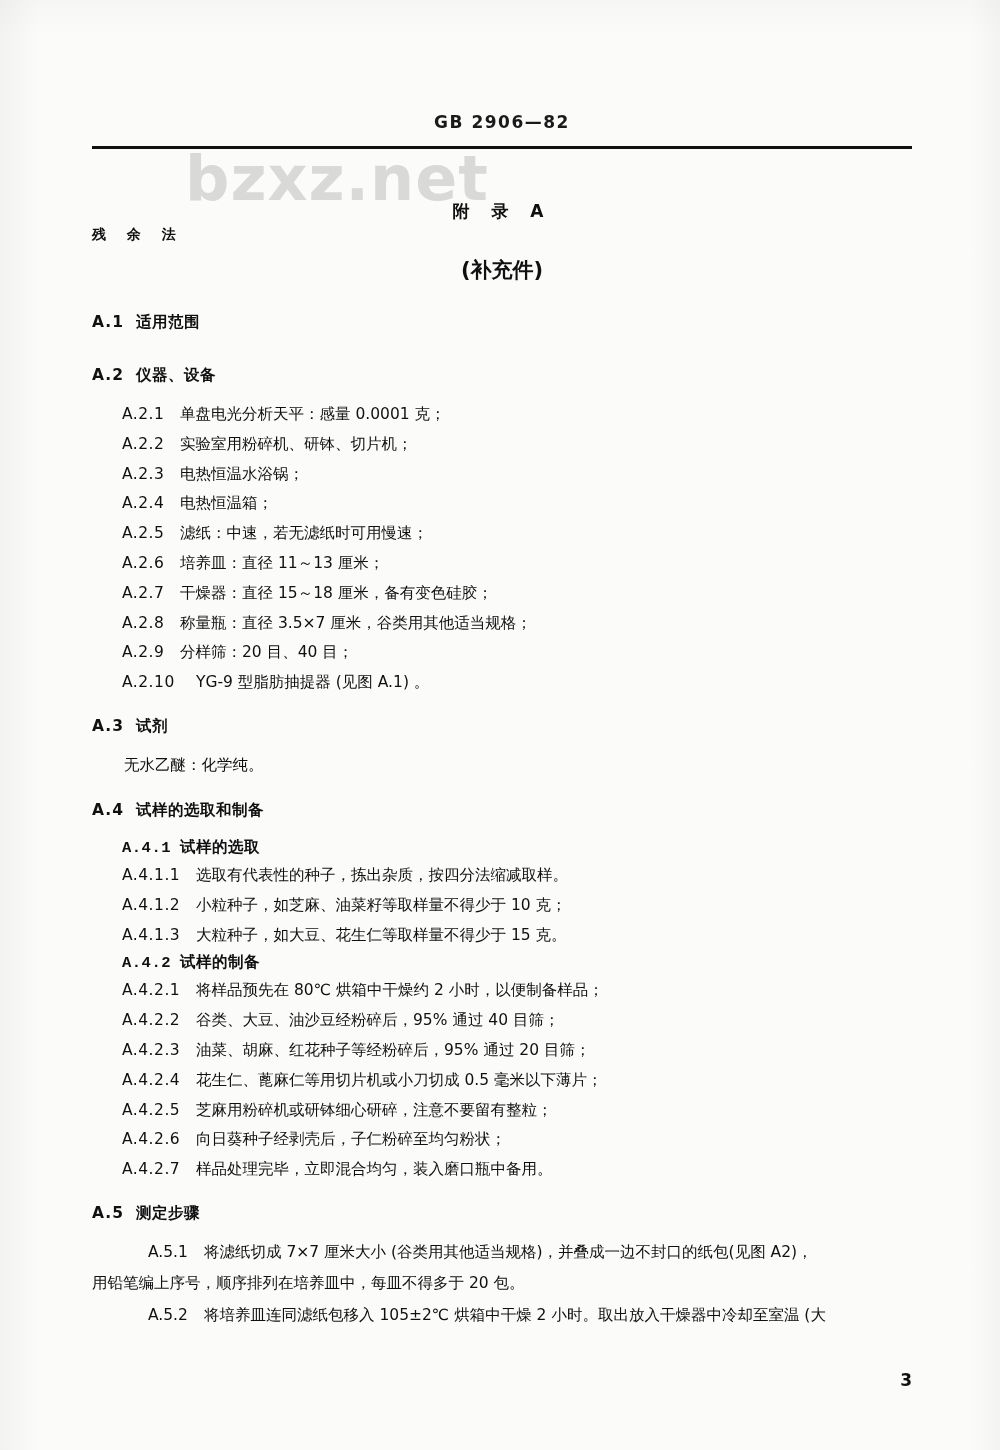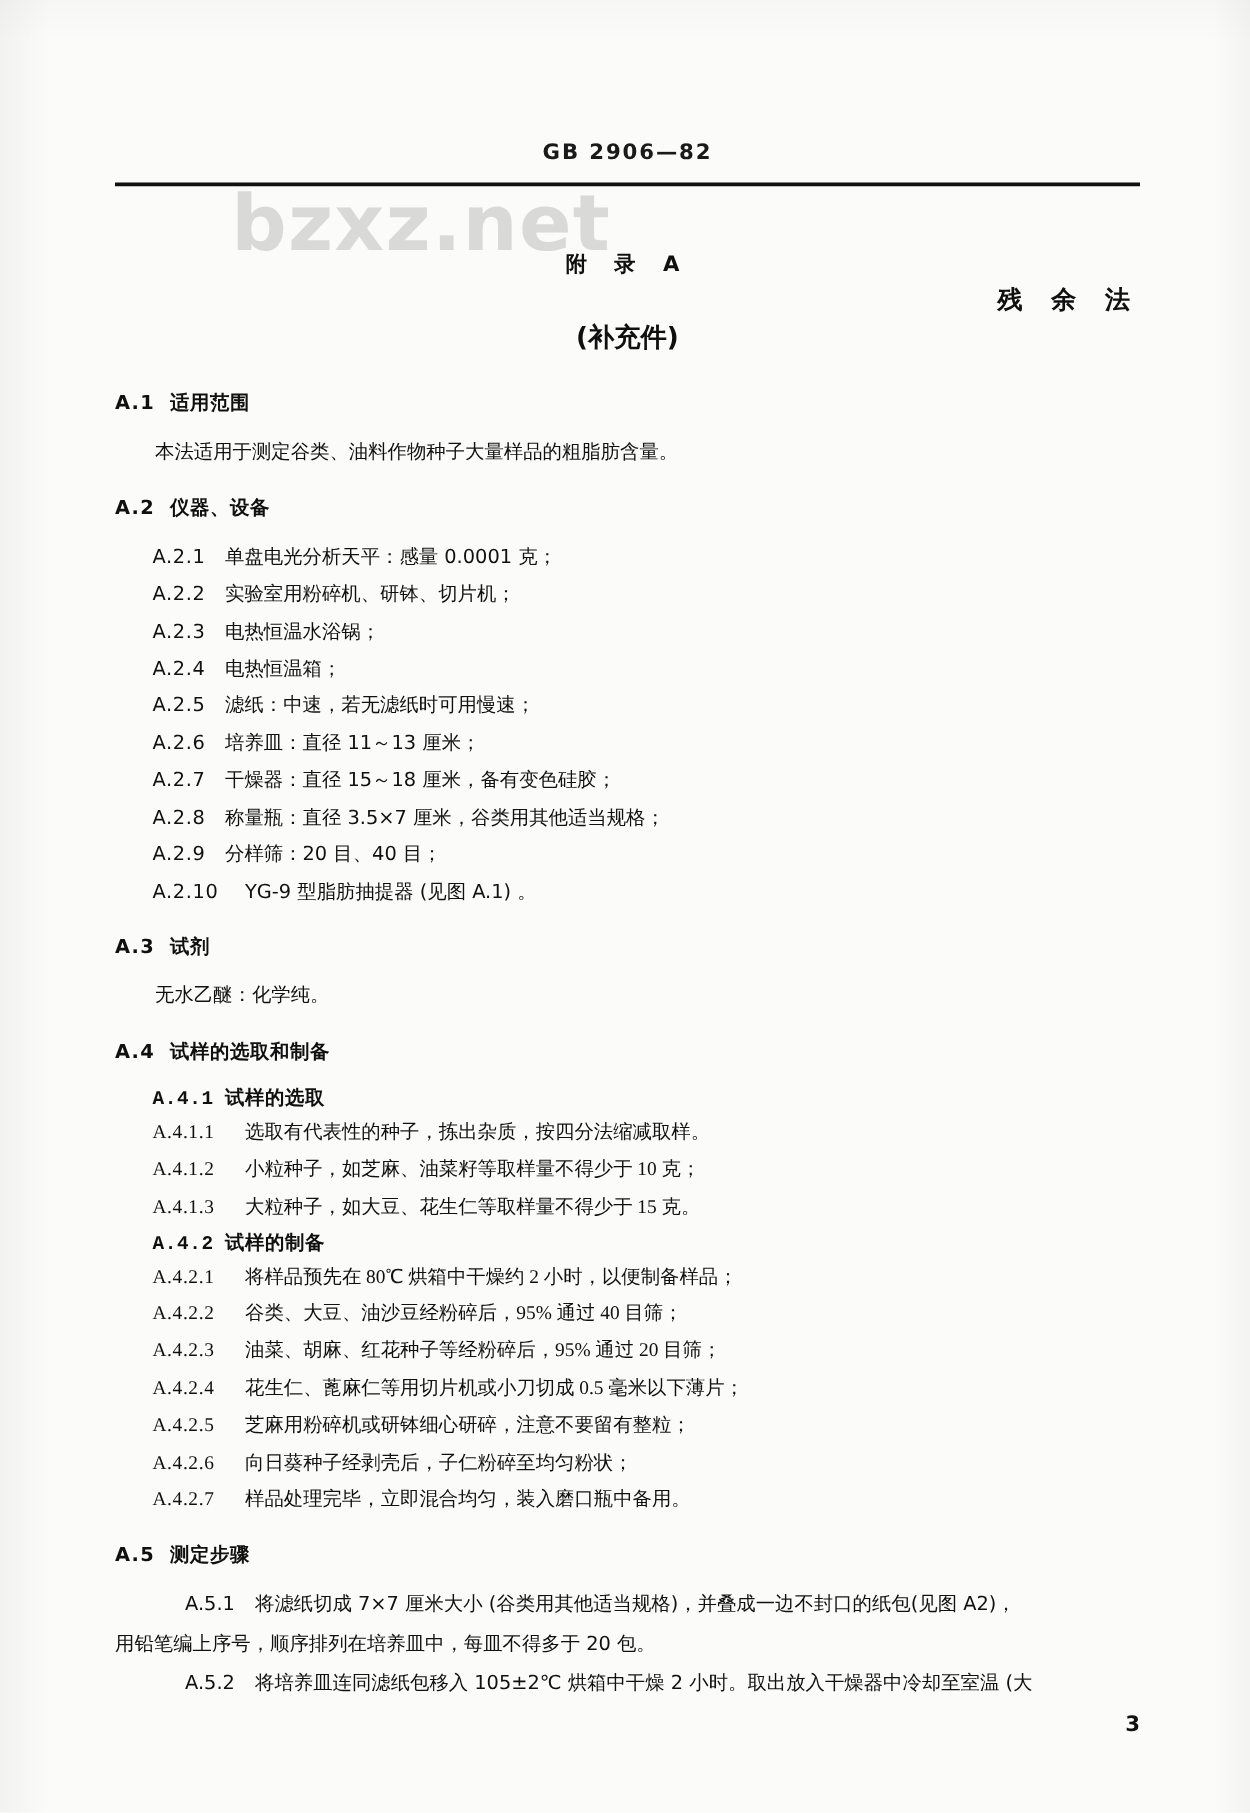--- a/index.html
+++ b/index.html
@@ -78,22 +78,22 @@
     text-align: center;
     font-size: 17px;
     font-weight: bold;
     letter-spacing: 8px;
   }
   .appendix-sub {
     position: absolute;
     top: 226px;
     left: 0;
     width: 820px;
-    text-align: right;
-    font-size: 20px;
+    text-align: left;
+    font-size: 14px;
     font-weight: bold;
     letter-spacing: 8px;
   }
   .appendix-note {
     position: absolute;
     top: 256px;
     left: 0;
     width: 820px;
     text-align: center;
     font-size: 21px;
@@ -143,21 +143,20 @@
     padding-left: 30px;
     letter-spacing: 0.5px;
     font-family: Liberation Mono, monospace;
   }
   .subh .num {
     display: inline-block;
     min-width: 58px;
   }
   .item.deep {
     padding-left: 30px;
-    font-family: Liberation Serif, serif;
   }
   .item.deep .num {
     min-width: 74px;
   }
   .gap-s { height: 10px; }
   .gap-m { height: 16px; }
   .hang {
     font-size: 15.5px;
     margin: 0 0 6px 0;
     line-height: 1.64;
@@ -196,21 +195,20 @@
     <div class="appendix-title">附 录 A</div>
     <div class="appendix-sub">残 余 法</div>
     <div class="appendix-note">(补充件)</div>
 
     <div class="body-flow">
 
       <p class="sec-h">
         <span class="num">A.1</span><span>适用范围</span>
       </p>
       <div class="gap-s"></div>
-      <p class="para">本法适用于测定谷类、油料作物种子大量样品的粗脂肪含量。</p>
       <div class="gap-m"></div>
 
       <p class="sec-h">
         <span class="num">A.2</span><span>仪器、设备</span>
       </p>
       <div class="gap-s"></div>
       <p class="item"><span class="num">A.2.1</span><span>单盘电光分析天平：感量 0.0001 克；</span></p>
       <p class="item"><span class="num">A.2.2</span><span>实验室用粉碎机、研钵、切片机；</span></p>
       <p class="item"><span class="num">A.2.3</span><span>电热恒温水浴锅；</span></p>
       <p class="item"><span class="num">A.2.4</span><span>电热恒温箱；</span></p>

